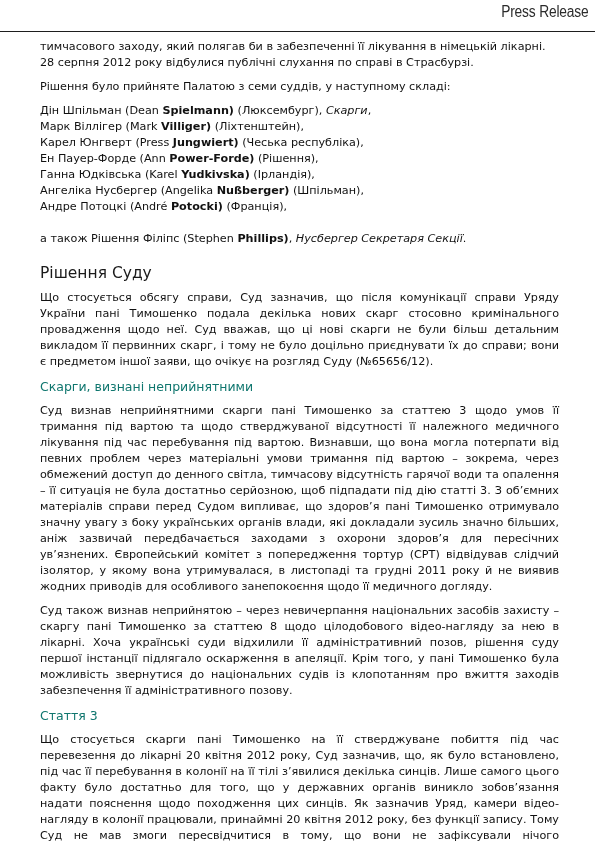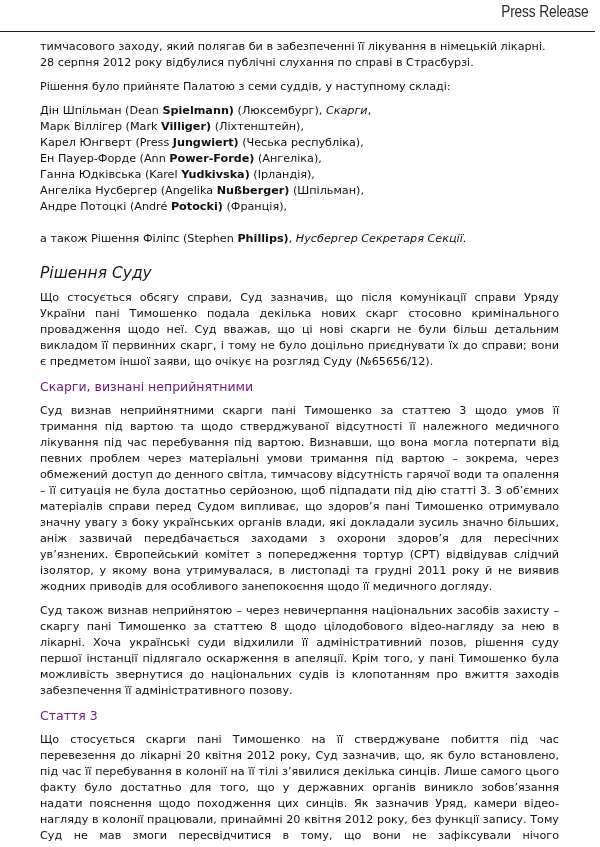--- a/index.html
+++ b/index.html
@@ -24,21 +24,21 @@
     .judges { margin: 0; }
     .judges .line { display: block; white-space: nowrap; }
     .gap-lg { height: 16px; }
     .h-main {
       font-family: "DejaVu Sans", sans-serif;
       font-size: 15.5px; font-weight: normal; color: #1a1a1a;
       margin: 16px 0 7px 0; line-height: 20px;
     }
     .h-sub {
       font-family: "DejaVu Sans", sans-serif;
-      font-size: 12.5px; font-weight: normal; color: #701a75;
+      font-size: 12.5px; font-weight: normal; color: #0f766e;
       margin: 6px 0 7px 0; line-height: 18px;
     }
     b { font-weight: bold; }
     i { font-style: italic; }
   </style>
 </head>
 <body>
 
 <div class="header-title">Press Release</div>
 <div class="header-rule"></div>
@@ -48,29 +48,29 @@
     <span>тимчасового заходу, який полягав би в забезпеченні її лікування в німецькій лікарні.</span><br>
     <span>28 серпня 2012 року відбулися публічні слухання по справі в Страсбурзі.</span>
   </p>
 
   <p>Рішення було прийняте Палатою з семи суддів, у наступному складі:</p>
 
   <div class="judges">
     <span class="line"><span>Дін Шпільман (Dean </span><b>Spielmann)</b><span> (Люксембург), </span><i>Скарги</i><span>,</span></span>
     <span class="line"><span>Марк Віллігер (Mark </span><b>Villiger)</b><span> (Ліхтенштейн),</span></span>
     <span class="line"><span>Карел Юнгверт (Press </span><b>Jungwiert)</b><span> (Чеська республіка),</span></span>
-    <span class="line"><span>Ен Пауер-Форде (Ann </span><b>Power-Forde)</b><span> (Ангеліка),</span></span>
+    <span class="line"><span>Ен Пауер-Форде (Ann </span><b>Power-Forde)</b><span> (Рішення),</span></span>
     <span class="line"><span>Ганна Юдківська (Karel </span><b>Yudkivska)</b><span> (Ірландія),</span></span>
     <span class="line"><span>Ангеліка Нусбергер (Angelika </span><b>Nußberger)</b><span> (Шпільман),</span></span>
     <span class="line"><span>Андре Потоцкі (André </span><b>Potocki)</b><span> (Франція),</span></span>
   </div>
   <div class="gap-lg"></div>
   <span class="line" style="display:block;"><span>а також Рішення Філіпс (Stephen </span><b>Phillips)</b><span>, </span><i>Нусбергер Секретаря Секції</i><span>.</span></span>
 
-  <h2 class="h-main" style="font-style:italic;">Рішення Суду</h2>
+  <h2 class="h-main" style="">Рішення Суду</h2>
   <p class="justify">Що стосується обсягу справи, Суд зазначив, що після комунікації справи Уряду України пані Тимошенко подала декілька нових скарг стосовно кримінального провадження щодо неї. Суд вважав, що ці нові скарги не були більш детальним викладом її первинних скарг, і тому не було доцільно приєднувати їх до справи; вони є предметом іншої заяви, що очікує на розгляд Суду (№65656/12).</p>
 
   <h3 class="h-sub">Скарги, визнані неприйнятними</h3>
   <p class="justify">Суд визнав неприйнятними скарги пані Тимошенко за статтею 3 щодо умов її тримання під вартою та щодо стверджуваної відсутності її належного медичного лікування під час перебування під вартою. Визнавши, що вона могла потерпати від певних проблем через матеріальні умови тримання під вартою – зокрема, через обмежений доступ до денного світла, тимчасову відсутність гарячої води та опалення – її ситуація не була достатньо серйозною, щоб підпадати під дію статті 3. З об’ємних матеріалів справи перед Судом випливає, що здоров’я пані Тимошенко отримувало значну увагу з боку українських органів влади, які докладали зусиль значно більших, аніж зазвичай передбачається заходами з охорони здоров’я для пересічних ув’язнених. Європейський комітет з попередження тортур (CPT) відвідував слідчий ізолятор, у якому вона утримувалася, в листопаді та грудні 2011 року й не виявив жодних приводів для особливого занепокоєння щодо її медичного догляду.</p>
   <p class="justify">Суд також визнав неприйнятою – через невичерпання національних засобів захисту – скаргу пані Тимошенко за статтею 8 щодо цілодобового відео-нагляду за нею в лікарні. Хоча українські суди відхилили її адміністративний позов, рішення суду першої інстанції підлягало оскарження в апеляції. Крім того, у пані Тимошенко була можливість звернутися до національних судів із клопотанням про вжиття заходів забезпечення її адміністративного позову.</p>
 
   <h3 class="h-sub">Стаття 3</h3>
   <p class="justify">Що стосується скарги пані Тимошенко на її стверджуване побиття під час перевезення до лікарні 20 квітня 2012 року, Суд зазначив, що, як було встановлено, під час її перебування в колонії на її тілі з’явилися декілька синців. Лише самого цього факту було достатньо для того, що у державних органів виникло зобов’язання надати пояснення щодо походження цих синців. Як зазначив Уряд, камери відео-нагляду в колонії працювали, принаймні 20 квітня 2012 року, без функції запису. Тому Суд не мав змоги пересвідчитися в тому, що вони не зафіксували нічого надзвичайного.</p>
 
 </div>

